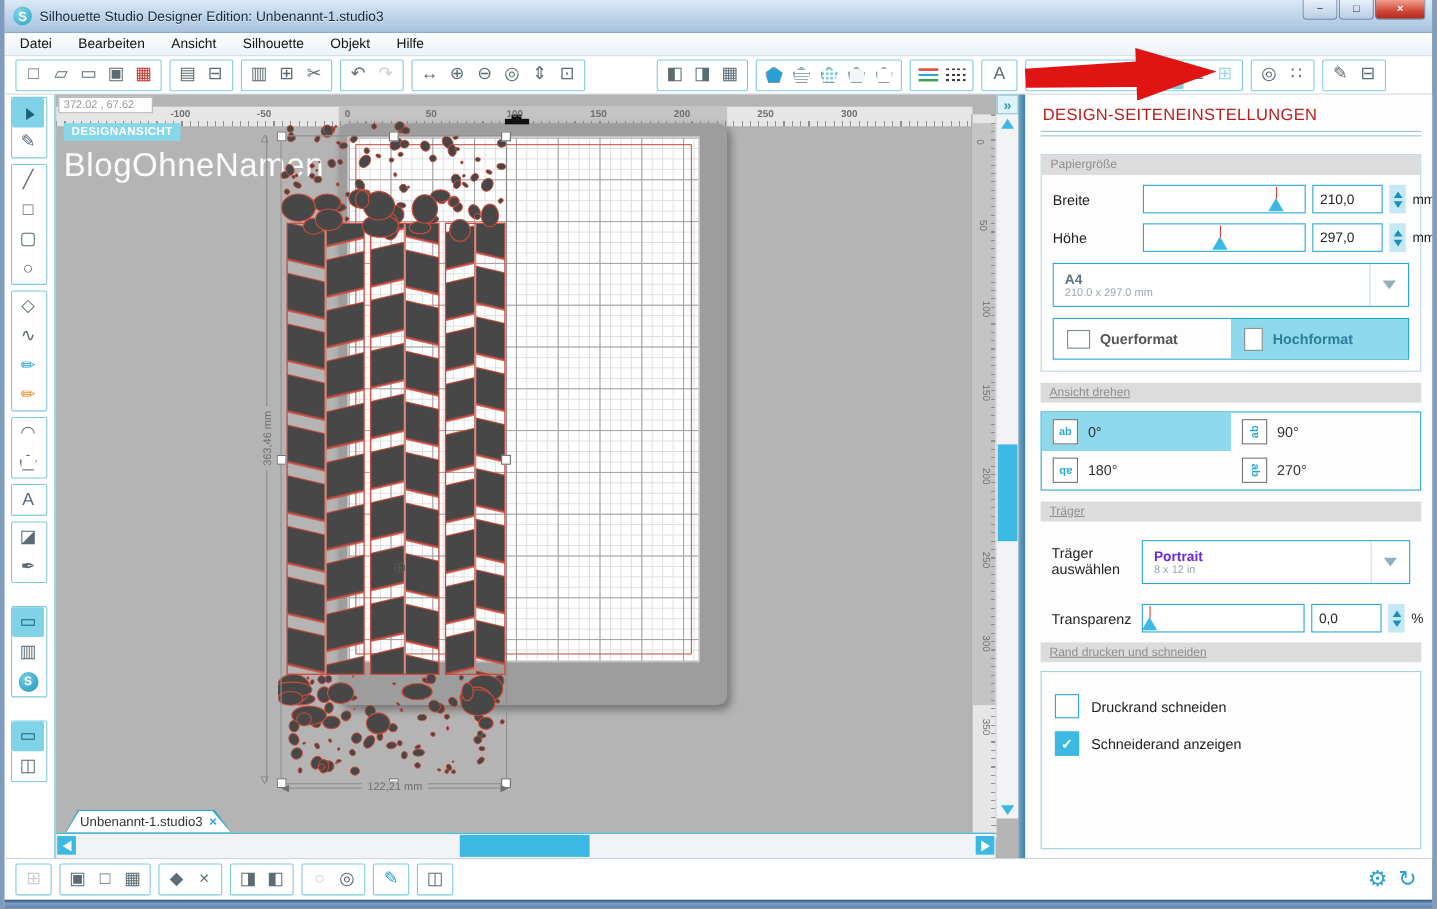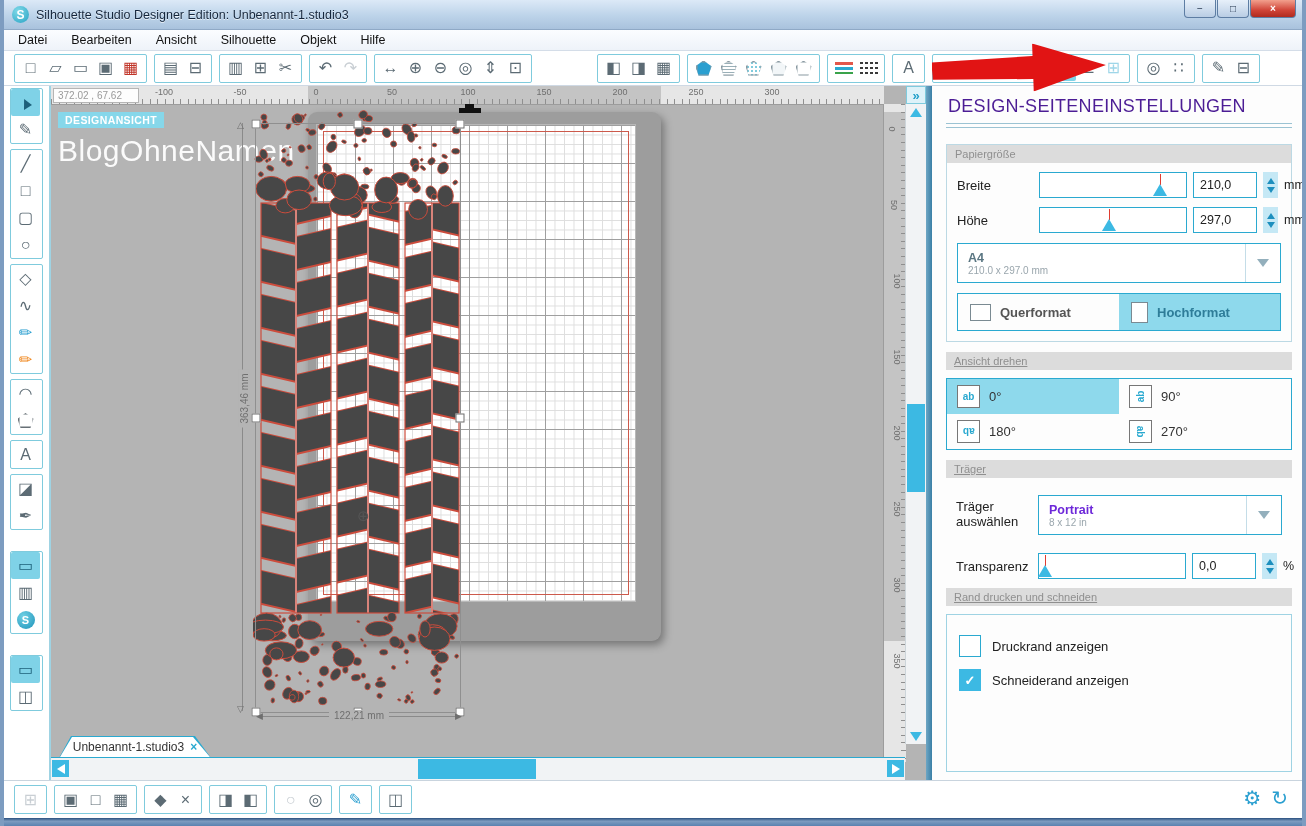--- a/index.html
+++ b/index.html
@@ -52,21 +52,21 @@
   
   #leftbar{position:absolute;left:0;top:86px;width:47px;height:694px;background:#fff;border-right:2px solid #9fd3e3;box-sizing:border-box;padding-top:2px;}
   .vgroup{width:31px;margin:0 auto 5px auto;border:1px solid #7fcbdd;border-radius:2px;background:#fff;}
   .vgroup .tbtn{width:29px;height:27px;}
   .vgap{height:16px;}
   .selarrow{transform:rotate(-32deg) skewX(-8deg);display:inline-block;}
   .storeS{width:18px;height:18px;border-radius:50%;background:radial-gradient(circle at 35% 30%,#6fd0e4,#1f93ba);
     color:#fff;font-weight:bold;font-size:11px;display:flex;align-items:center;justify-content:center;}
   
   #canvas{position:absolute;left:47px;top:86px;width:875px;height:694px;background:#b4b4b4;overflow:hidden;}
-  #hruler{position:absolute;left:0;top:0;width:833px;height:18px;background:#e6e6e6;border-bottom:1px solid #9c9c9c;}
+  #hruler{position:absolute;left:0;top:11px;width:833px;height:18px;background:#e6e6e6;border-bottom:1px solid #9c9c9c;font-weight:bold;}
   #hruler .dark{position:absolute;left:257px;top:0;width:353px;height:18px;background:#c4c4c4;}
   #hruler::after{content:"";position:absolute;left:0;bottom:0;width:100%;height:5px;
     background:repeating-linear-gradient(90deg,#8f8f8f 0 1px,transparent 1px 7.6px);}
   .hlab{position:absolute;top:1px;font-size:9px;color:#6f6f6f;transform:translateX(-50%);z-index:2;}
   #coordbox{position:absolute;left:2px;top:2px;width:80px;height:13px;background:#fdfdfd;border:1px solid #b5b5b5;
     font-size:10px;color:#9a9a9a;display:flex;align-items:center;padding-left:4px;z-index:3;}
   #vruler{position:absolute;right:20px;top:18px;width:22px;height:658px;background:#e6e6e6;border-left:1px solid #9c9c9c;}
   #vruler .dark{position:absolute;left:0;top:8px;width:22px;height:529px;background:#c4c4c4;}
   #vruler::after{content:"";position:absolute;right:0;top:0;height:100%;width:5px;
     background:repeating-linear-gradient(#8f8f8f 0 1px,transparent 1px 7.6px);}
@@ -111,21 +111,21 @@
   #tab .x{color:#2aa9d0;font-weight:bold;font-size:12px;}
   #hscroll{position:absolute;left:0;bottom:0;width:854px;height:22px;background:#f1f3f5;border-top:1px solid #2aa9d0;}
   .harr{position:absolute;top:2px;width:17px;height:17px;background:#3cb9e3;display:flex;align-items:center;justify-content:center;}
   .tri-l{width:0;height:0;border-top:5px solid transparent;border-bottom:5px solid transparent;border-right:8px solid #fff;}
   .tri-r{width:0;height:0;border-top:5px solid transparent;border-bottom:5px solid transparent;border-left:8px solid #fff;}
   #hthumb{position:absolute;left:367px;top:1px;width:118px;height:20px;background:#3cb9e3;}
   
   #divider{position:absolute;left:922px;top:86px;width:6px;height:694px;background:linear-gradient(90deg,#6ea6c4,#3a7fa6);}
   #panel{position:absolute;left:928px;top:86px;width:374px;height:694px;background:#fdfdfd;box-sizing:border-box;
     padding:8px 14px 6px 14px;display:flex;flex-direction:column;}
-  .p-title{font-size:18px;color:#4c1d95;letter-spacing:.3px;margin:2px 0 6px 2px;}
+  .p-title{font-size:15px;color:#b91c1c;letter-spacing:.3px;margin:2px 0 6px 2px;}
   .p-hr{height:3px;border-top:1px solid #9bc3d3;border-bottom:1px solid #9bc3d3;margin-bottom:16px;}
   .grp{border:1px solid #bcd9e4;margin-bottom:10px;}
   .strip{background:#dcdcdc;color:#8f8f8f;font-size:11px;padding:3px 8px;}
   .strip.wide{margin:0 0 8px 0;text-decoration:underline;}
   .prow{display:flex;align-items:center;gap:6px;margin:9px 10px;}
   .plbl{width:76px;font-size:13px;color:#222;flex:none;}
   .plbl.two{line-height:1.15;}
   .slider{position:relative;width:146px;height:24px;border:1px solid #2aa9d0;background:#fff;flex:none;}
   .slider .tick{position:absolute;top:1px;width:1.5px;height:11px;background:#e03c30;}
   .slider .thumb{position:absolute;bottom:1px;width:0;height:0;margin-left:-7px;
@@ -835,21 +835,21 @@
           <i class="u"></i>
           <i class="d"></i>
         </div>
       <span class="unit">%</span>
     </div>
 
     <div class="strip wide">Rand drucken und schneiden</div>
     <div class="borderbox">
         <div class="cbrow">
           <span class="cb"></span>
-          <span>Druckrand anzeigen</span>
+          <span>Druckrand schneiden</span>
         </div>
         <div class="cbrow">
           <span class="cb on">✓</span>
           <span>Schneiderand anzeigen</span>
         </div>
       </div>
   </div>
 
   <div id="bottombar">
       <div class="tgroup">

